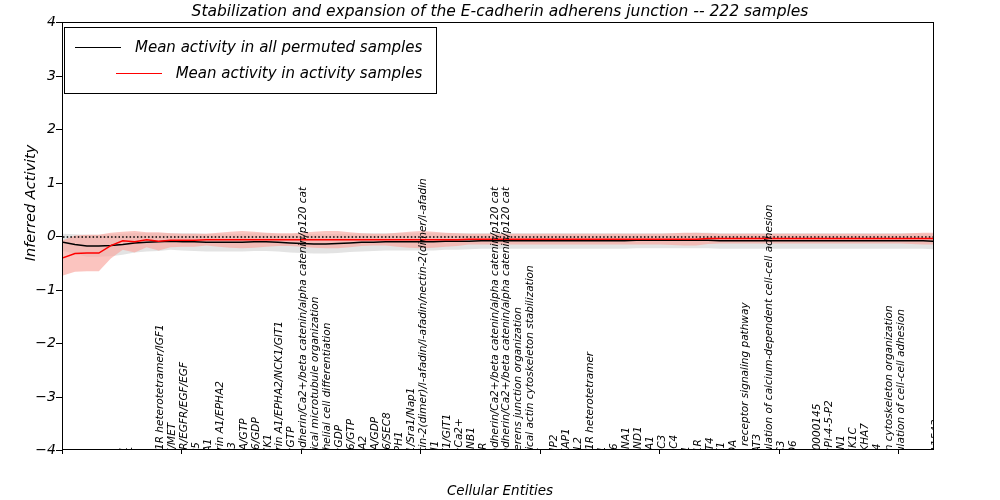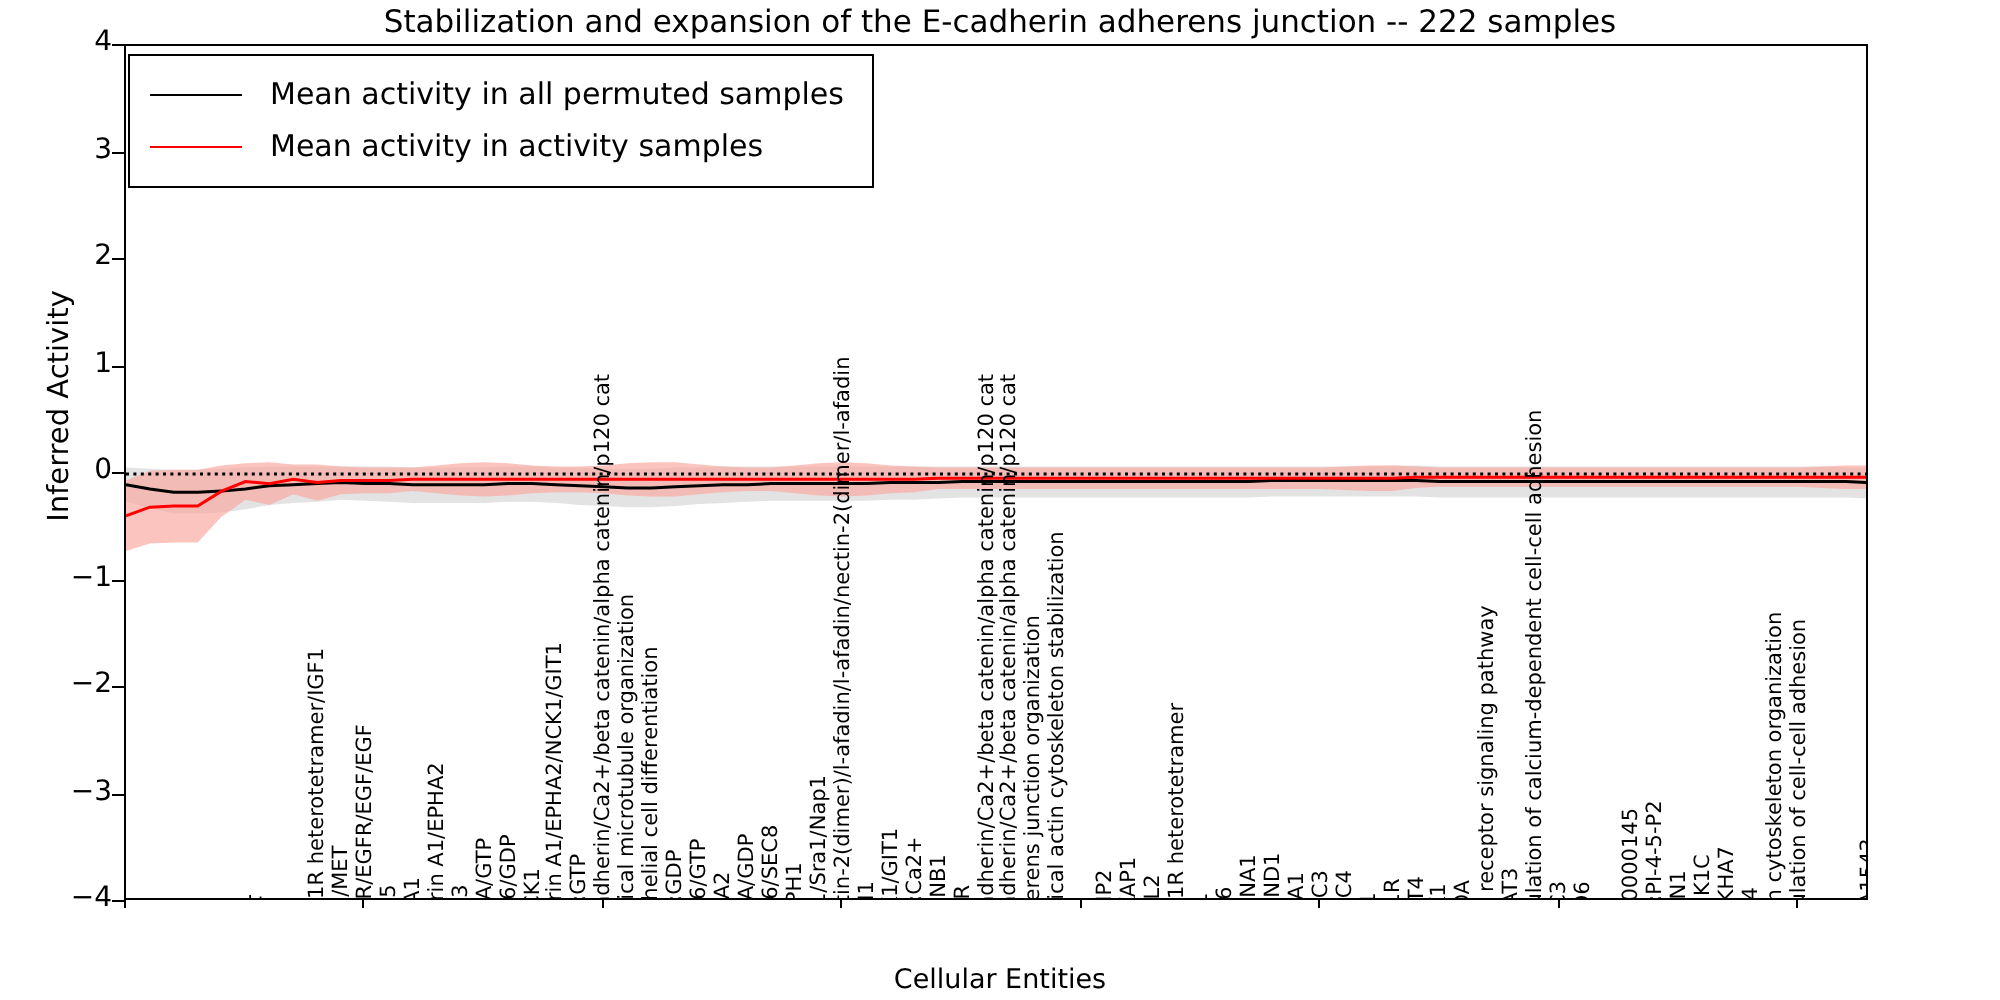--- a/index.html
+++ b/index.html
@@ -5,21 +5,21 @@
   html, body {
     margin: 0; padding: 0;
     background: #ffffff;
   }
   body {
     width: 1000px; height: 500px;
     font-family: "DejaVu Sans", sans-serif;
     overflow: hidden;
     position: relative;
   }
-  #root { position: relative; width: 1000px; height: 500px; }
+  #root { position: relative; width: 1000px; height: 500px; font-style: italic; }
 
   
   .chart-title {
     position: absolute;
     left: 0; top: 2px;
     width: 1000px;
     text-align: center;
     font-size: 15.5px;
     color: #000;
     white-space: nowrap;
@@ -108,20 +108,21 @@
     left: 64px; top: 27px;
     background: #fff;
     border: 1.1px solid #000;
     padding: 6px 14px 7px 10px;
     z-index: 20;
   }
   .legend-row {
     display: flex;
     align-items: center;
     height: 26px;
+    justify-content: flex-end;
   }
   .legend-swatch {
     width: 46px; height: 0;
     border-top-width: 1.6px;
     border-top-style: solid;
     margin-right: 14px;
     flex: none;
   }
   .legend-text { font-size: 15px; color: #000; white-space: nowrap; }
 

